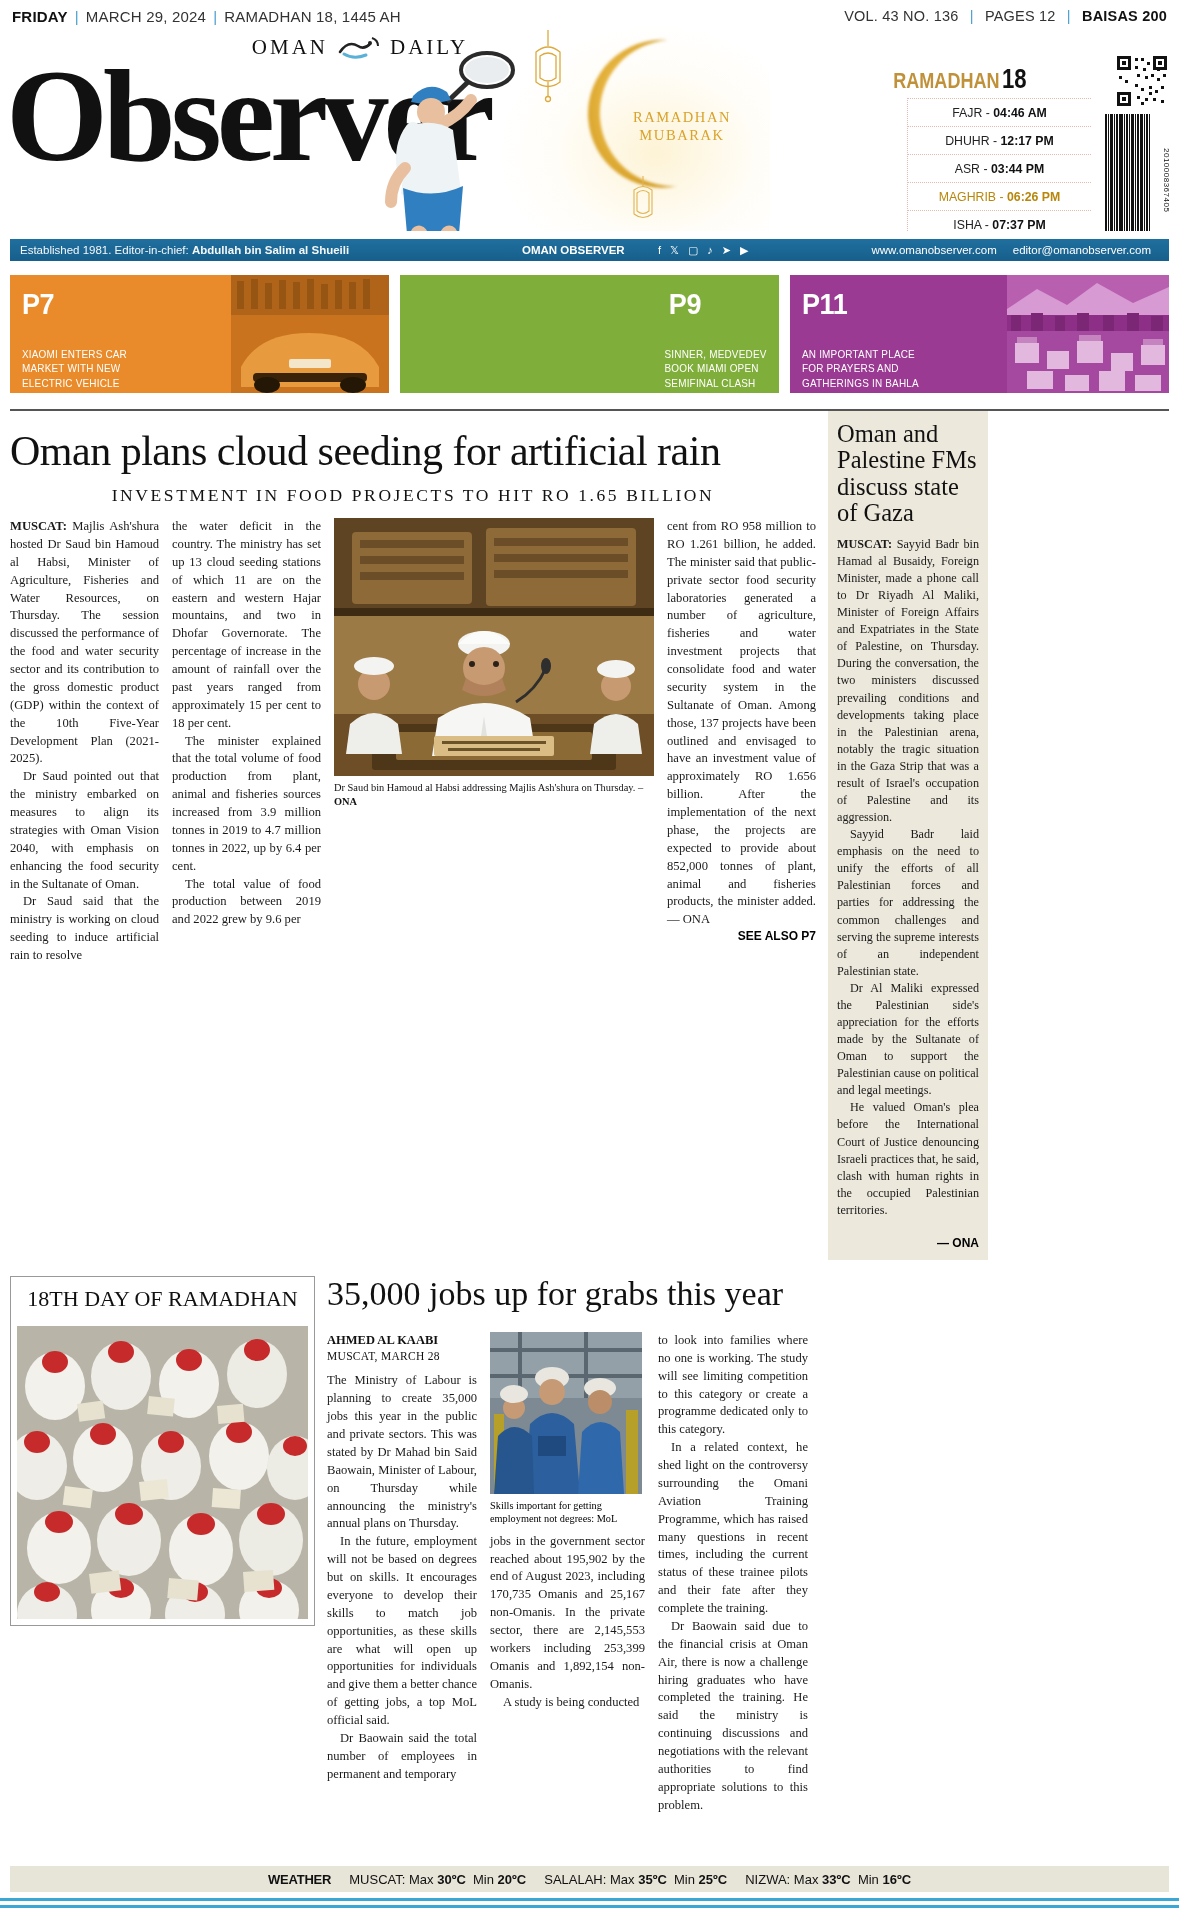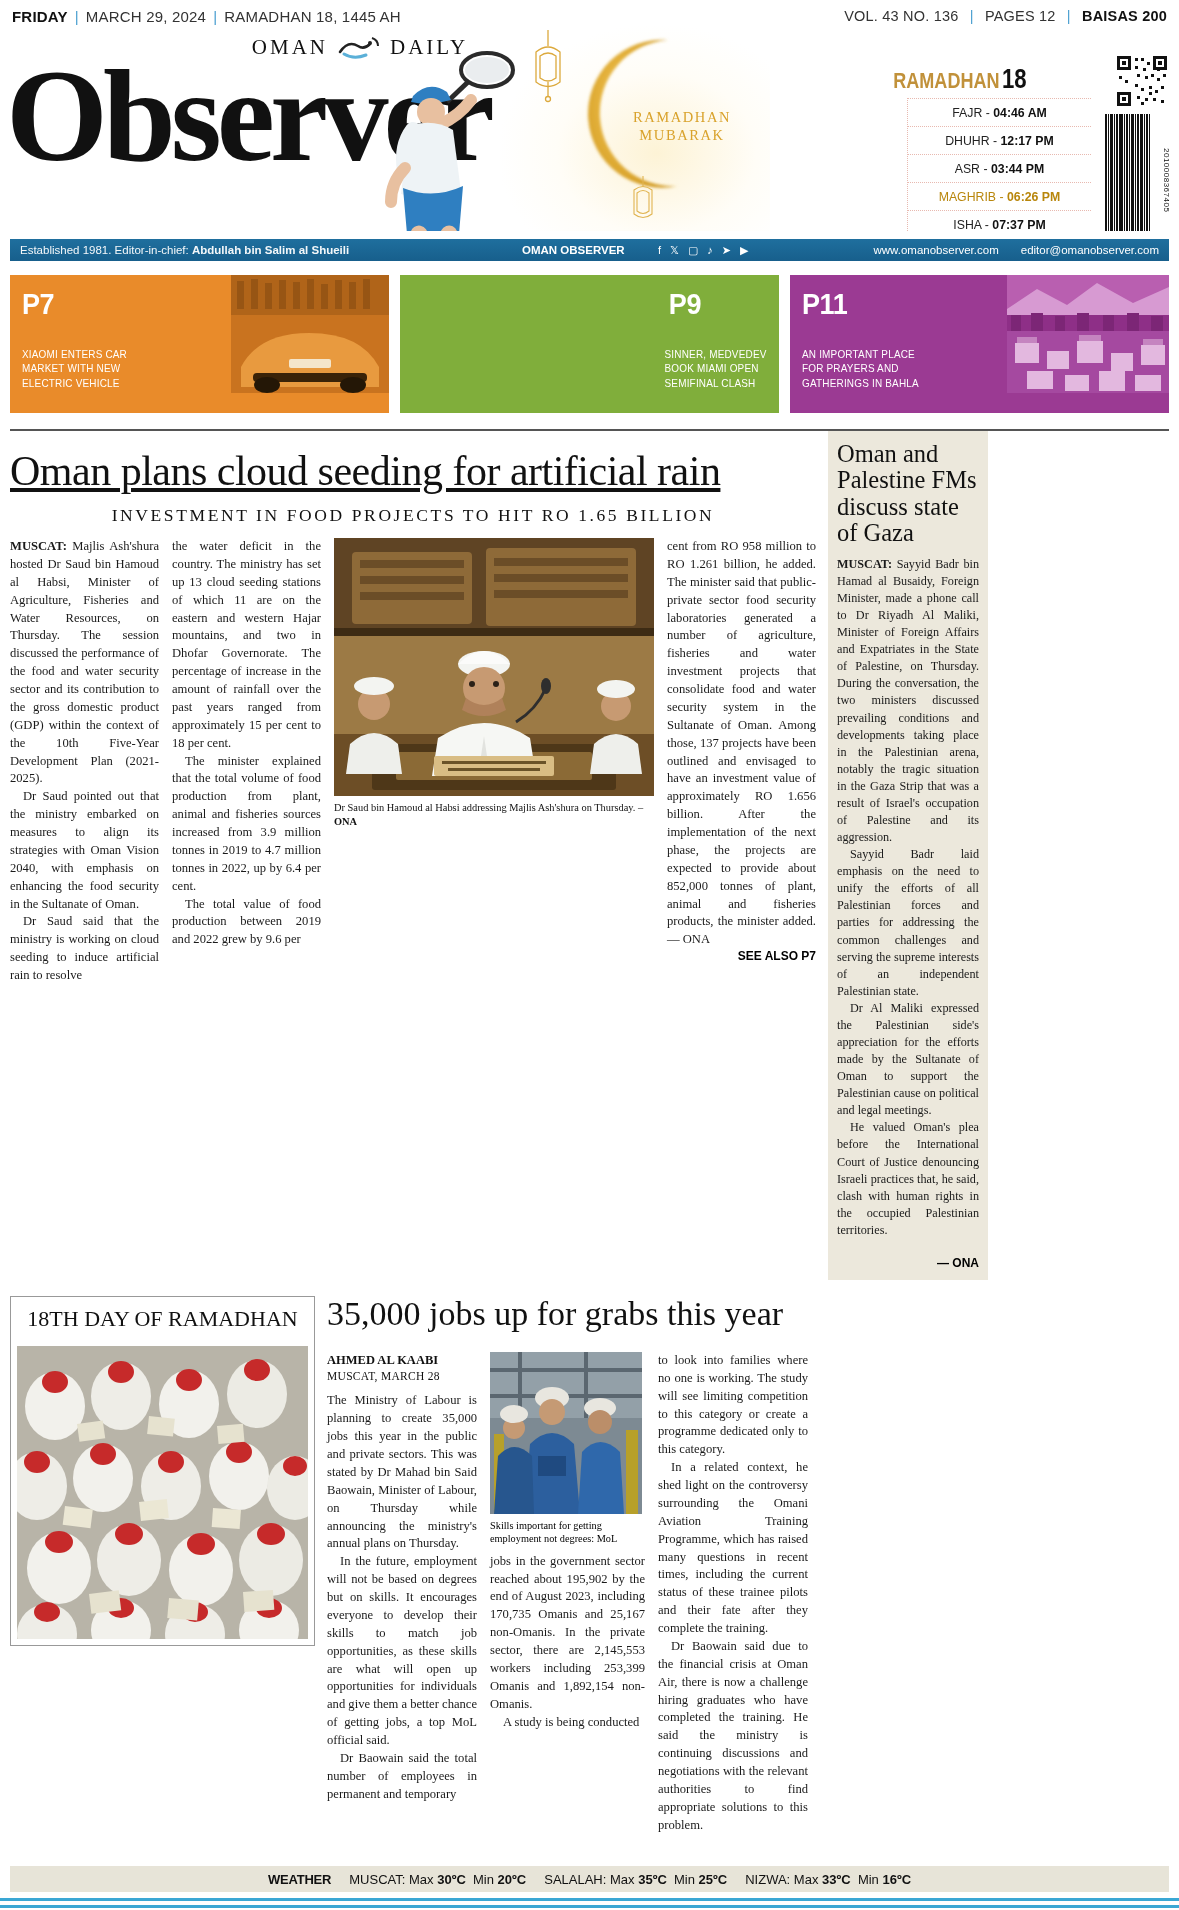--- a/index.html
+++ b/index.html
@@ -103,26 +103,26 @@
     height: 22px; margin: 8px 10px 0 10px;
     background: linear-gradient(180deg,#1f6f9e 0%, #175f8c 100%);
     display: flex; align-items: center;
     color: #fff; font-size: 11.5px; position: relative; z-index: 9;
   }
   .infobar .est { padding-left: 10px; opacity: .95; }
   .infobar .est b { font-weight: bold; }
   .infobar .mid { position: absolute; left: 512px; font-weight: bold; font-size: 11.5px; }
   .infobar .socials { position: absolute; left: 648px; display: flex; gap: 9px; align-items: center; }
   .infobar .socials span { font-size: 11px; line-height: 1; }
-  .infobar .right { margin-left: auto; padding-right: 10px; display: flex; gap: 22px; }
+  .infobar .right { margin-left: auto; padding-right: 18px; display: flex; gap: 16px; }
   .infobar .right span { font-size: 11.5px; }
 
   
   .promos { display: flex; gap: 11px; margin: 14px 10px 0 10px; position: relative; z-index: 5; }
-  .promo { height: 138px; flex: 1; position: relative; overflow: hidden; display: flex; }
+  .promo { height: 118px; flex: 1; position: relative; overflow: hidden; display: flex; }
   .promo .txt { padding: 14px 12px 10px 12px; color: #fff; position: relative; z-index: 3; }
   .promo .pg {
     font-family: "Liberation Sans Narrow","Liberation Sans",sans-serif;
     font-size: 30px; font-weight: bold; letter-spacing: -.5px; line-height: 1;
     transform: scaleX(.9); transform-origin: left center;
   }
   .promo .ln {
     font-size: 10.6px; line-height: 1.35; margin-top: 28px; letter-spacing: .2px;
     transform: scaleX(.94); transform-origin: left center;
   }
@@ -136,21 +136,21 @@
   .promo.purple .img { width: 162px; }
 
   .rule-thick { height: 2px; background: #555; margin: 16px 10px 0 10px; }
 
   
   .lead-wrap { margin: 0 10px; display: flex; gap: 12px; }
   .lead-main { width: 806px; }
   .lead-head {
     font-family: "Liberation Serif", serif;
     font-size: 42px; line-height: 1.05; color: #111;
-    padding: 18px 0 10px 0; letter-spacing: -.5px; text-decoration: underline;
+    padding: 18px 0 10px 0; letter-spacing: -.5px;
   }
   .lead-kicker {
     font-family: "Liberation Serif", serif;
     font-size: 17.5px; letter-spacing: 2.6px; color: #111;
     text-align: center; padding: 2px 0 12px 0;
   }
 
   .cols3 { display: flex; gap: 13px; }
   .col { width: 155px; }
   .col.mid { width: 155px; }

